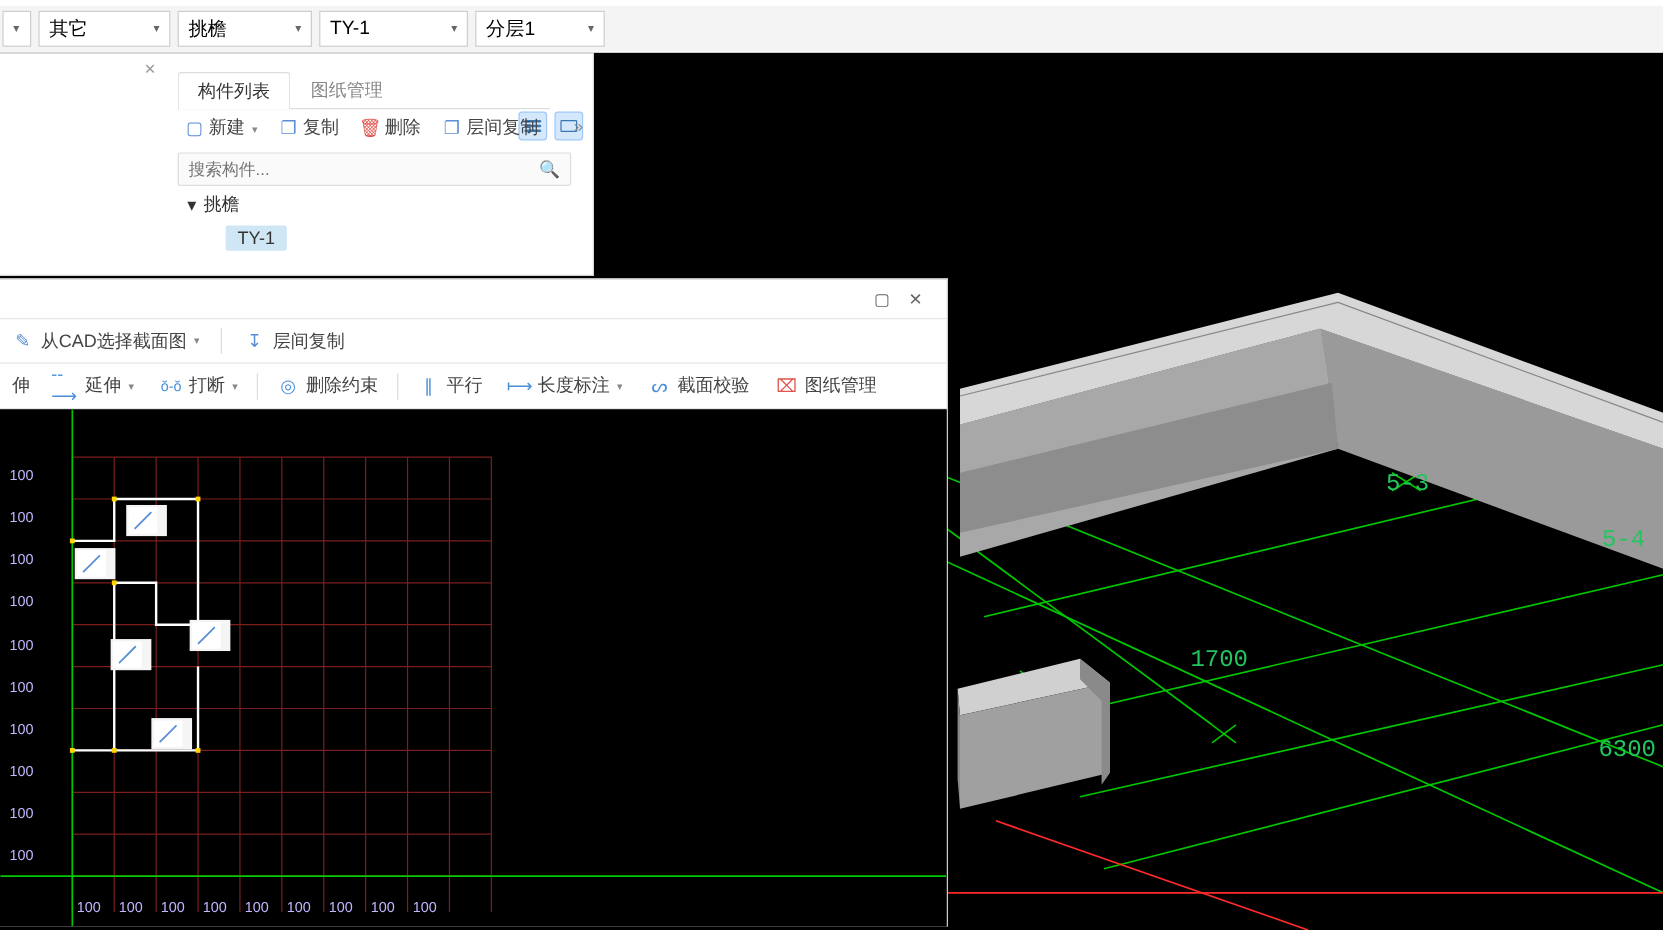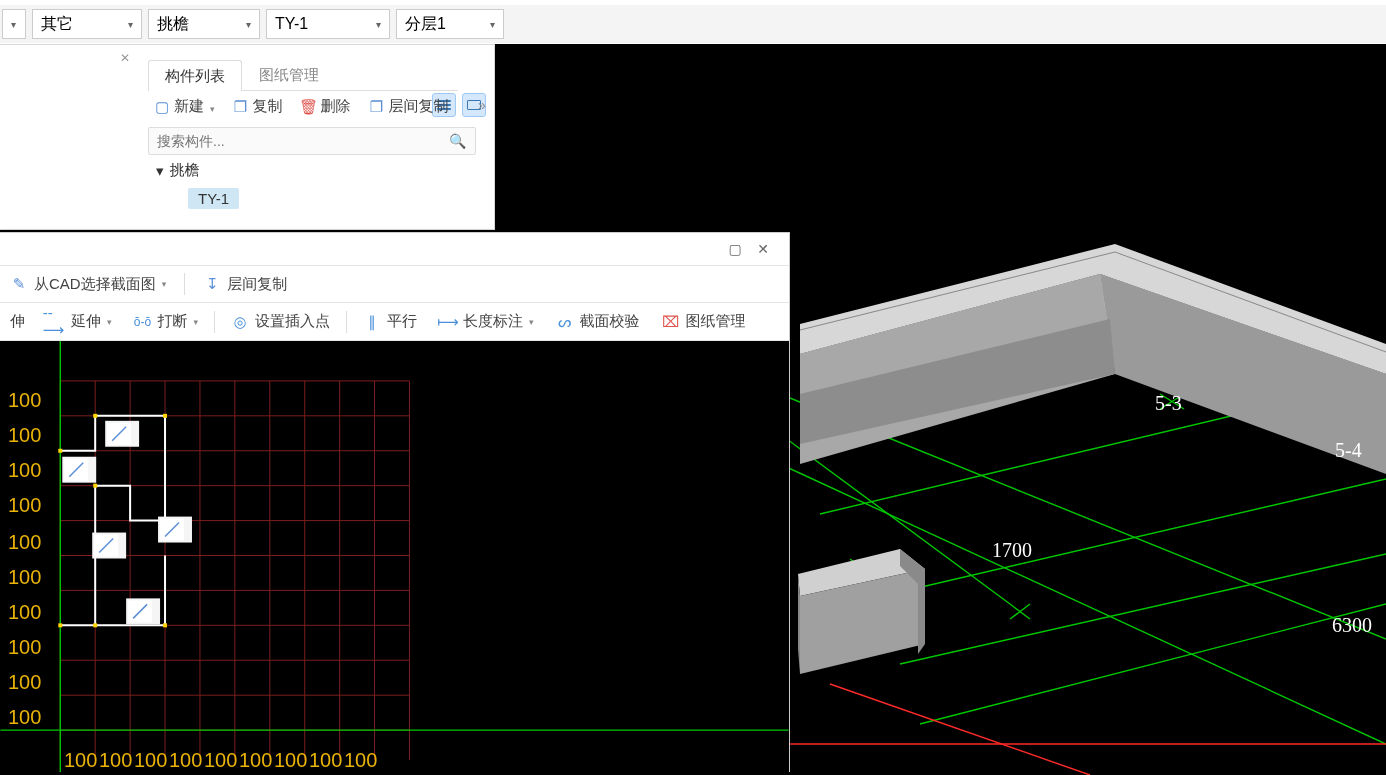--- a/index.html
+++ b/index.html
@@ -8,21 +8,21 @@
 
 .top-bar { position:absolute; top:5px; left:0; height:38px; display:flex; align-items:center; gap:6px; background:#f4f4f4; padding:4px 2px; width:100%; }
 .dd { height:30px; background:#fff; border:1px solid #ccc; font-size:16px; padding:0 8px; display:flex; align-items:center; justify-content:space-between; cursor:pointer; }
 .dd::after { content:"▾"; font-size:10px; color:#666; margin-left:6px;}
 .dd.first{ width:24px;} .dd.first::after{margin-left:0;}
 .dd.w1{ width:110px;} .dd.w2{ width:112px;} .dd.w3{ width:124px;} .dd.w4{ width:108px;}
 
 
 .view3d { position:absolute; top:44px; left:0; right:0; bottom:0; background:#000; }
 .view3d svg { position:absolute; inset:0; width:100%; height:100%; }
-.label3d { position:absolute; color:#ffffff; font-size:20px; font-family:Liberation Serif, serif; }
+.label3d { position:absolute; color:#22c55e; font-size:20px; font-family:Liberation Mono, monospace; }
 
 
 .left-panel { position:absolute; top:44px; left:0; width:495px; height:186px; background:#fff; border:1px solid #d8d8d8; border-left:none; }
 .left-panel .close { position:absolute; top:6px; left:120px; width:14px; height:14px; color:#999; font-size:12px; cursor:pointer; }
 .left-panel .viewbtns { position:absolute; top:48px; right:8px; display:flex; gap:6px;}
 .vb { width:24px; height:24px; border:1px solid #9fc9f5; background:#d4e7fb; border-radius:3px; cursor:pointer; display:flex; flex-direction:column; justify-content:center; gap:2px; padding:4px;}
 .vb span{ height:2px; background:#3a78b5; border-radius:1px;}
 .tabs { position:absolute; top:14px; left:148px; height:32px; display:flex; border-bottom:1px solid #ddd; width:310px;}
 .tab { padding:6px 16px; font-size:15px; color:#888; cursor:pointer; border:1px solid transparent; border-bottom:none;}
 .tab.active { color:#333; border-color:#ddd; background:#fff; border-radius:3px 3px 0 0; position:relative; top:1px;}
@@ -43,21 +43,21 @@
 .editor { position:absolute; top:232px; left:0; width:790px; height:540px; background:#fff; border:1px solid #ccc; border-left:none; border-bottom:none; box-shadow:2px 2px 8px rgba(0,0,0,.15); display:flex; flex-direction:column;}
 .editor .titlebar{ height:32px; display:flex; align-items:center; justify-content:flex-end; padding:0 12px;}
 .titlebar .wbtn{ width:28px; height:28px; display:flex; align-items:center; justify-content:center; color:#666; font-size:14px; cursor:pointer;}
 .editor .etb1{ border-top:1px solid #e5e5e5; border-bottom:1px solid #e5e5e5; height:38px; display:flex; align-items:center; padding:0 4px; gap:12px;}
 .editor .etb2{ border-bottom:1px solid #e5e5e5; height:38px; display:flex; align-items:center; padding:0 4px; gap:10px; flex-wrap:nowrap;}
 .ebtn{ display:flex; align-items:center; gap:6px; font-size:15px; color:#444; cursor:pointer; padding:4px 6px;}
 .sep { width:1px; height:22px; background:#ddd;}
 .ico{ width:18px; height:18px; display:inline-flex; align-items:center; justify-content:center; font-size:15px; color:#5a8fd6;}
 .canvas{ flex:1; background:#000; position:relative; overflow:hidden;}
 .canvas svg{ position:absolute; inset:0; width:100%; height:100%;}
-.cv-lbl{ position:absolute; color:#eab308; font-size:20px; font-family:Arial;}
+.cv-lbl{ position:absolute; color:#c4b5fd; font-size:12px; font-family:Arial;}
 </style>
 </head>
 <body>
 
 <div class="view3d">
   <svg viewBox="0 0 1386 731">
 
     <g stroke="#00c800" stroke-width="1.4" fill="none">
       <line x1="780" y1="350" x2="1386" y2="595"></line>
       <line x1="780" y1="390" x2="1010" y2="560"></line>
@@ -194,21 +194,21 @@
         <span style="font-size:9px;color:#888;">▾</span>
       </div>
     <div class="ebtn">
         <span class="ico" style="color:#4a90d9;font-size:12px;">ŏ-ŏ</span>
         <span>打断</span>
         <span style="font-size:9px;color:#888;">▾</span>
       </div>
     <div class="sep"></div>
     <div class="ebtn">
         <span class="ico" style="color:#4a90d9">◎</span>
-        <span>设置插入点</span>
+        <span>删除约束</span>
       </div>
     <div class="sep"></div>
     <div class="ebtn">
         <span class="ico" style="color:#4a90d9">∥</span>
         <span>平行</span>
       </div>
     <div class="ebtn">
         <span class="ico" style="color:#4a90d9">⟼</span>
         <span>长度标注</span>
         <span style="font-size:9px;color:#888;">▾</span>

